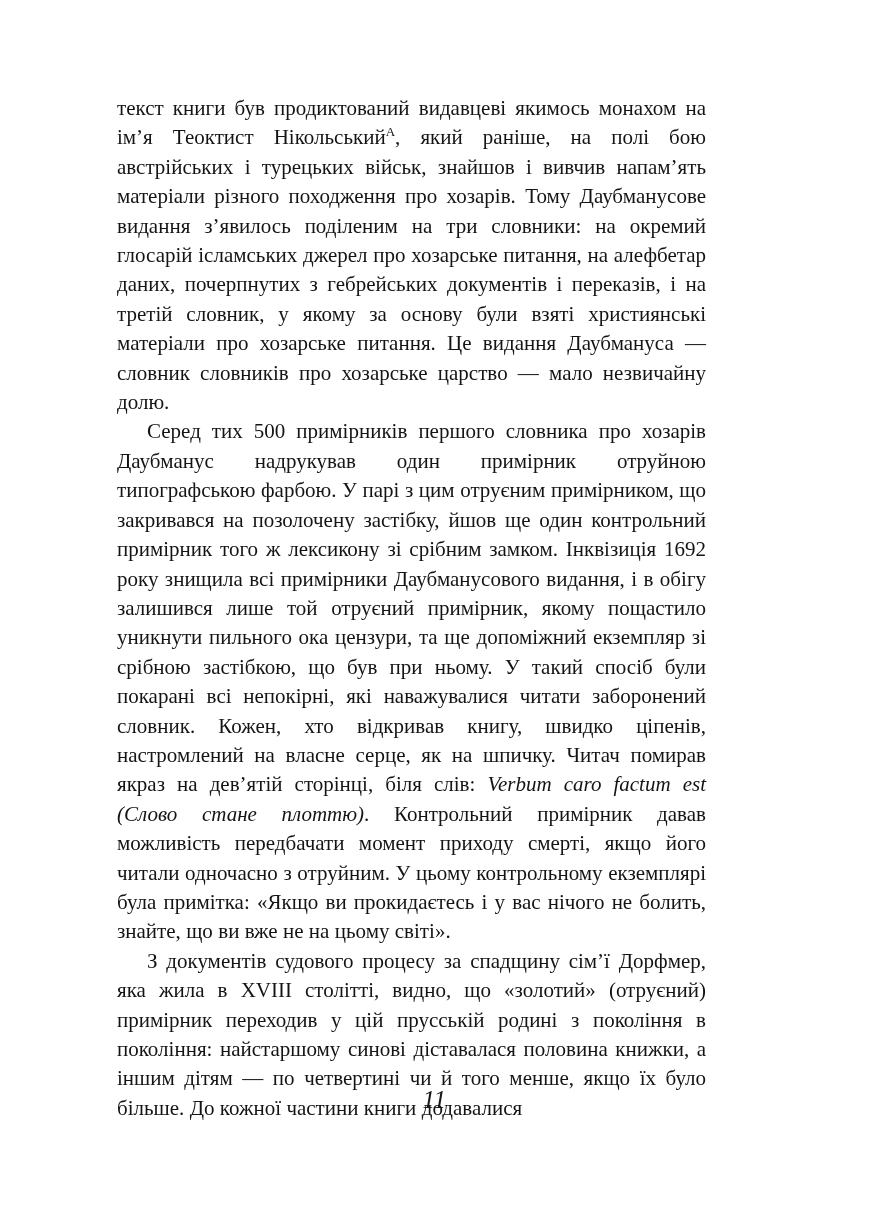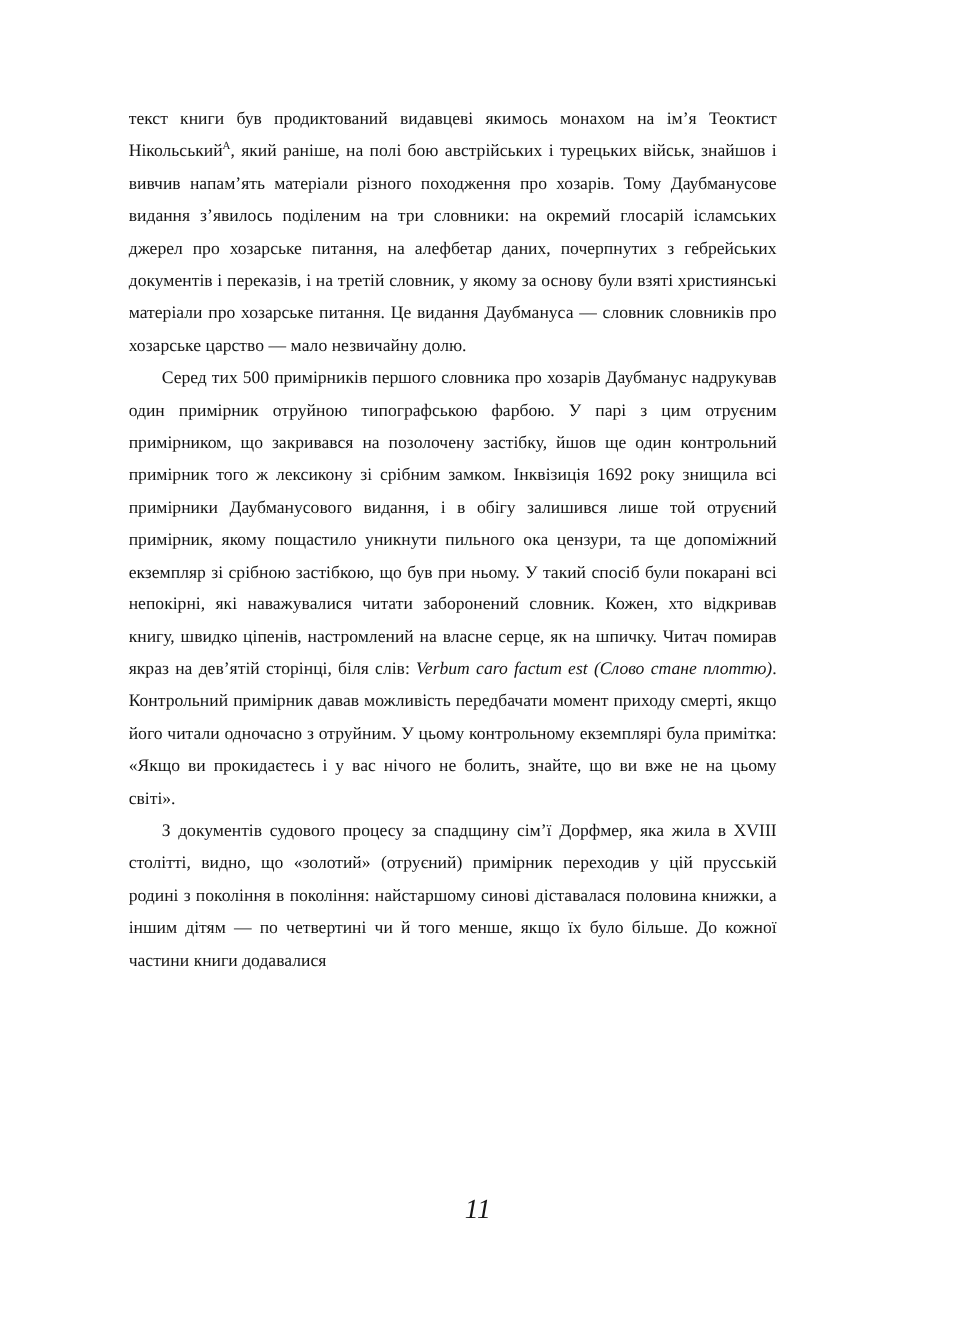--- a/index.html
+++ b/index.html
@@ -31,21 +31,21 @@
     position: absolute;
     left: 117px;
     top: 94px;
     width: 589px;
   }
 
   .para {
     margin: 0;
     text-align: justify;
     text-justify: inter-word;
-    font-size: 16px;
+    font-size: 21px;
     line-height: 29.4px;
     text-indent: 30px;
     hyphens: manual;
     word-spacing: 0.1px;
   }
 
   .para.first {
     text-indent: 0;
   }
 

